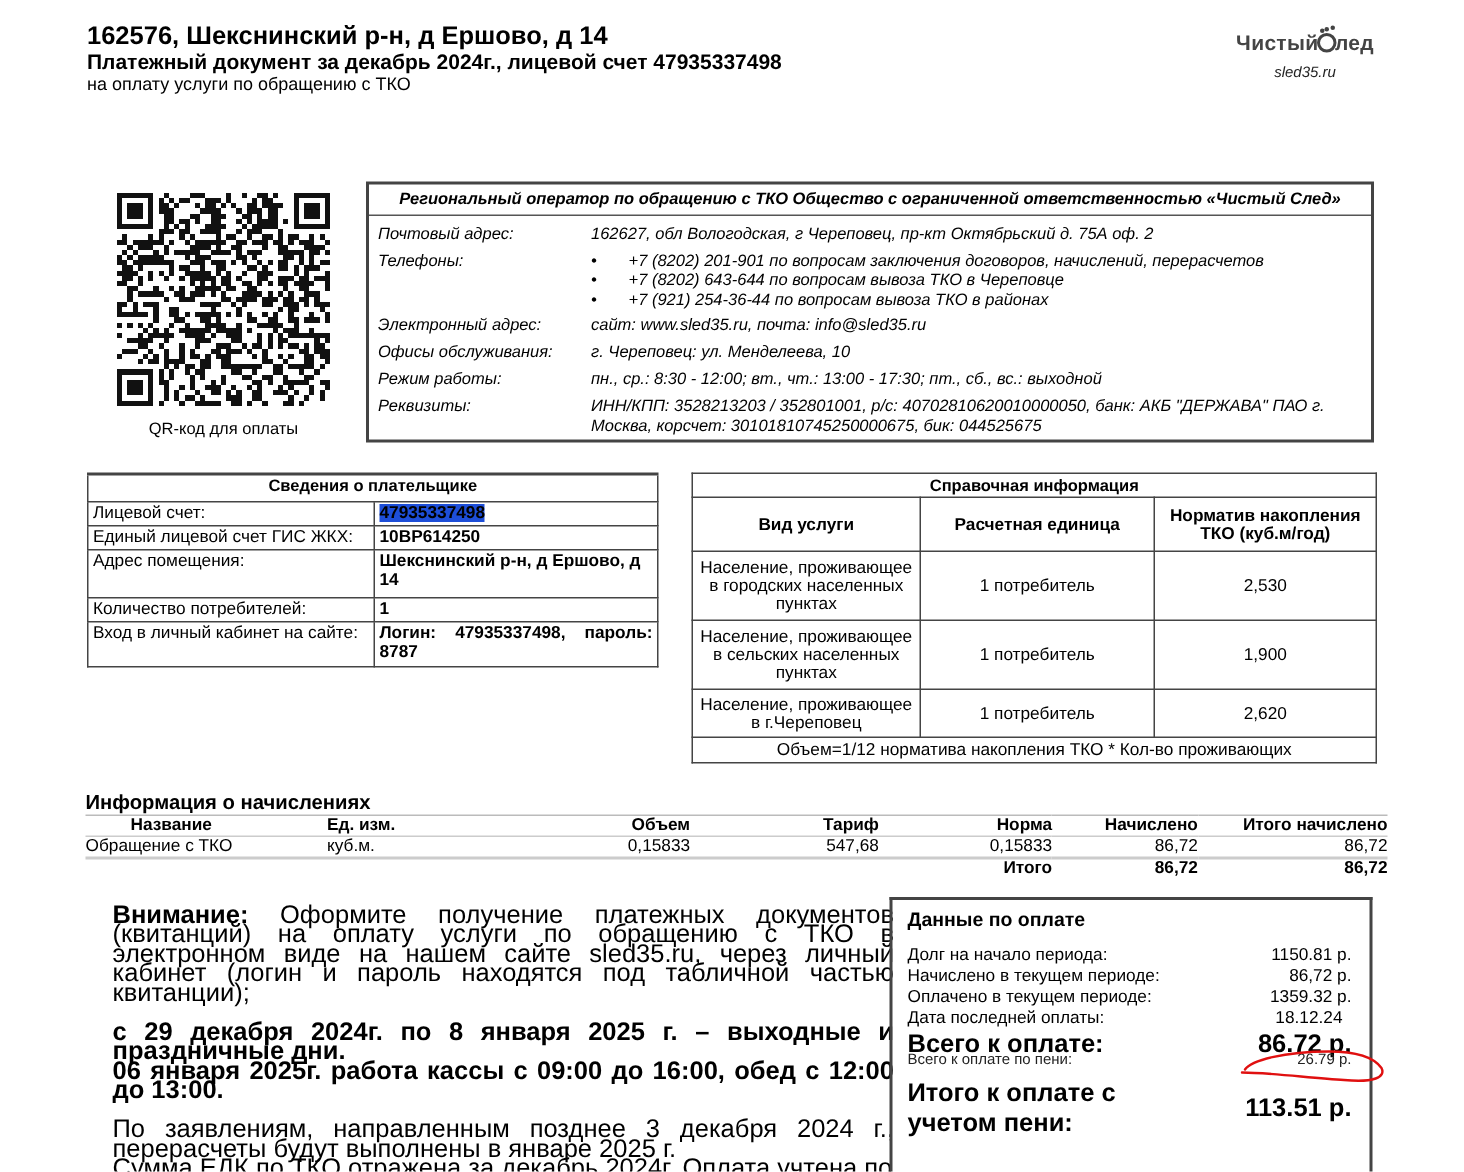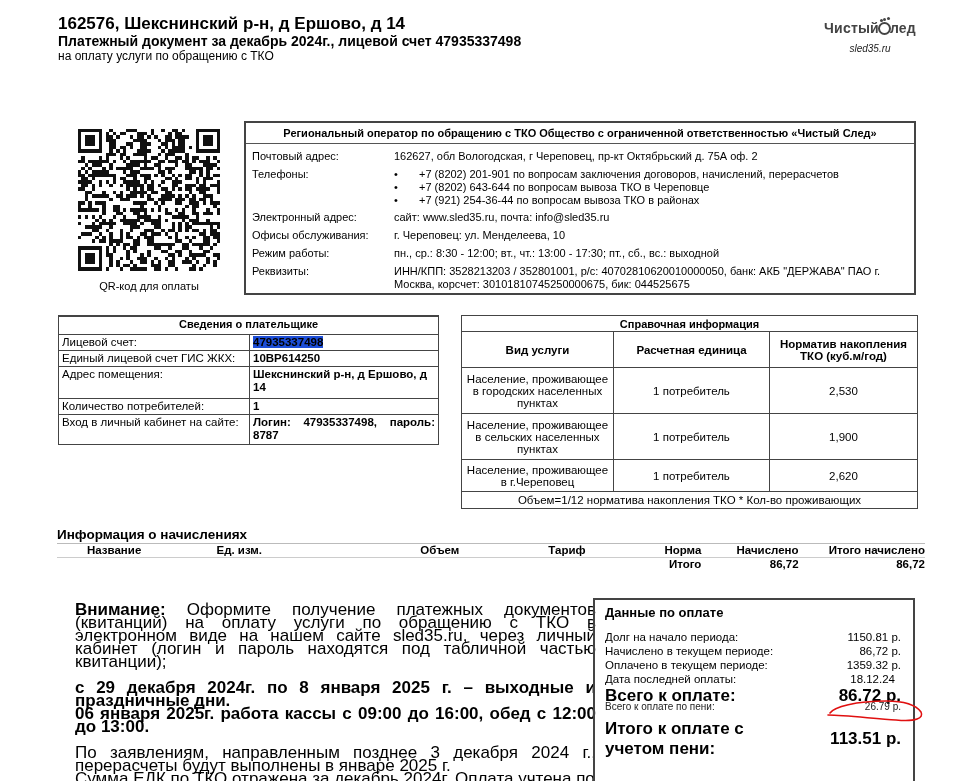--- a/index.html
+++ b/index.html
@@ -16,21 +16,21 @@
   #logo .brand { font-size: 14px; color: #444; font-weight: bold; letter-spacing: 0.2px; white-space: nowrap; }
   #logo .brand .mark { display: inline-block; width: 13px; height: 13px; border: 2px solid #444; border-radius: 50%; vertical-align: -2px; position: relative; margin: 0 -1px; }
   #logo .brand .mark::before { content: ""; position: absolute; left: 3px; top: -6px; width: 3px; height: 3px; background: #444; border-radius: 50%; box-shadow: 4px -1px 0 #444, -3px 1px 0 #444; }
   #logo .site { font-size: 10px; font-style: italic; color: #222; margin-top: 7px; }
 
   
   #qr { left: 78px; top: 127px; width: 142px; height: 145px; }
   #qr-label { left: 60px; top: 280px; width: 178px; text-align: center; font-size: 11px; }
 
   
-  #operator { left: 244px; top: 121px; width: 672px; height: 174px; border: 2px solid #444; }
+  #operator { left: 244px; top: 121px; width: 672px; height: 174px; border: 2px solid #444; font-style: italic; }
   #operator .title { height: 21px; border-bottom: 1px solid #555; text-align: center; font-weight: bold; font-size: 11px; line-height: 20px; }
   #operator .row { position: absolute; left: 6px; font-size: 11px; line-height: 13px; }
   #operator .row .lbl { position: absolute; left: 0; width: 140px; white-space: nowrap; }
   #operator .row .val { position: absolute; left: 142px; width: 520px; }
   #operator .phones { list-style: none; }
   #operator .phones li { position: relative; padding-left: 25px; height: 13px; white-space: nowrap; }
   #operator .phones li::before { content: "•"; position: absolute; left: 0; }
 
   
   table { border-collapse: collapse; }
@@ -200,20 +200,29 @@
       <th class="c-name">Название</th>
       <th class="c-unit">Ед. изм.</th>
       <th class="c-vol">Объем</th>
       <th class="c-tar">Тариф</th>
       <th class="c-norm">Норма</th>
       <th class="c-acc">Начислено</th>
       <th class="c-tot">Итого начислено</th>
     </tr>
   </thead>
   <tbody>
+    <tr class="data">
+      <td class="c-name">Обращение с ТКО</td>
+      <td class="c-unit">куб.м.</td>
+      <td class="c-vol">0,15833</td>
+      <td class="c-tar">547,68</td>
+      <td class="c-norm">0,15833</td>
+      <td class="c-acc">86,72</td>
+      <td class="c-tot">86,72</td>
+    </tr>
     <tr class="total">
       <td></td>
         <td></td>
         <td></td>
         <td></td>
       <td class="c-norm">Итого</td>
       <td class="c-acc">86,72</td>
       <td class="c-tot">86,72</td>
     </tr>
   </tbody>

